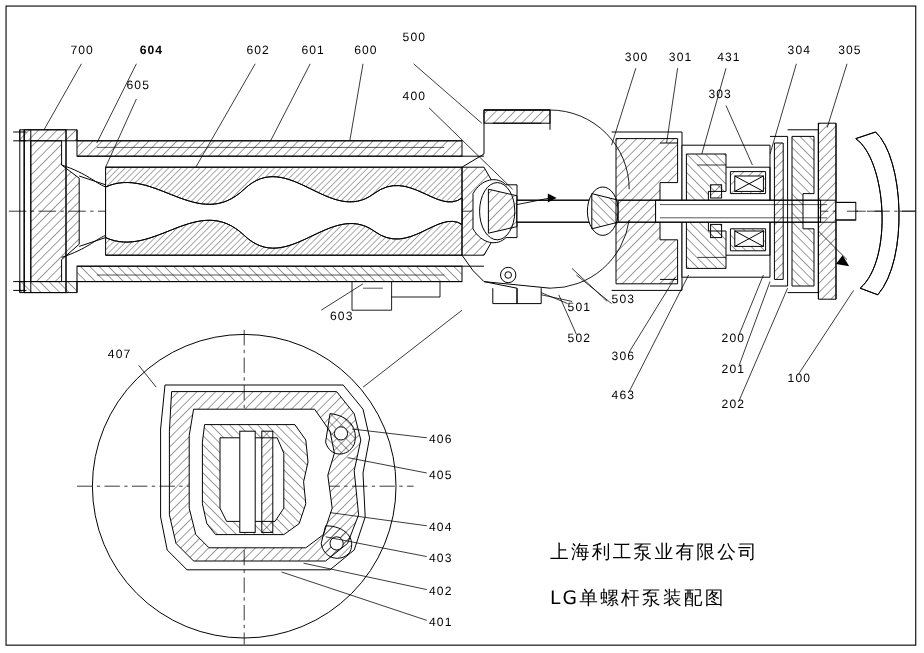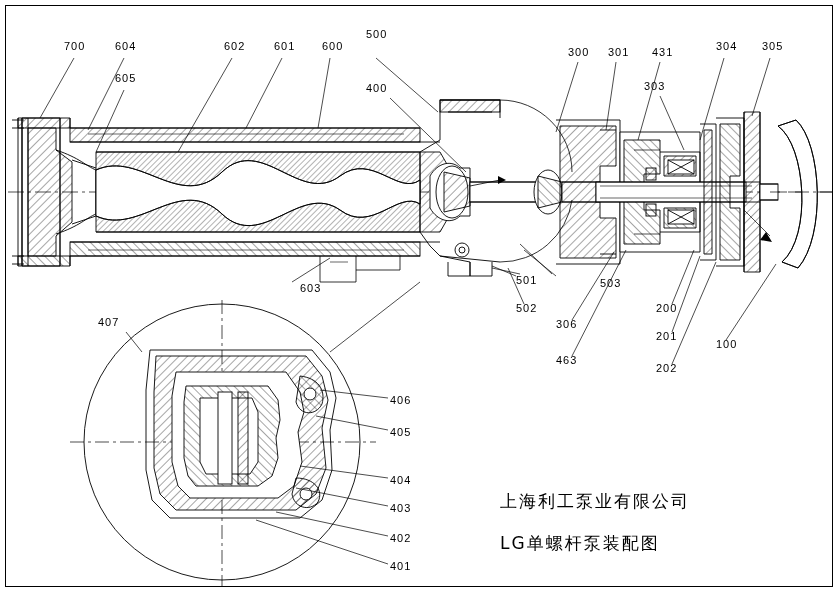--- a/index.html
+++ b/index.html
@@ -226,36 +226,36 @@
       <path d="M572 356 L626 250" stroke-width="0.7"></path>
       <path d="M672 304 L694 250" stroke-width="0.7"></path>
       <path d="M672 332 L700 256" stroke-width="0.7"></path>
       <path d="M672 364 L716 262" stroke-width="0.7"></path>
       <path d="M726 340 L776 264" stroke-width="0.7"></path>
 
     </g>
   </svg>
 
   <div class="lbl" style="left:64px;  top:40px;">700</div>
-  <div class="lbl" style="left:115px; top:40px;">604</div>
+  <div class="lbl" style="left:127px; top:40px;font-weight:bold;">604</div>
   <div class="lbl" style="left:115px; top:72px;">605</div>
   <div class="lbl" style="left:224px; top:40px;">602</div>
   <div class="lbl" style="left:274px; top:40px;">601</div>
   <div class="lbl" style="left:322px; top:40px;">600</div>
   <div class="lbl" style="left:366px; top:28px;">500</div>
   <div class="lbl" style="left:366px; top:82px;">400</div>
   <div class="lbl" style="left:568px; top:46px;">300</div>
   <div class="lbl" style="left:608px; top:46px;">301</div>
   <div class="lbl" style="left:652px; top:46px;">431</div>
   <div class="lbl" style="left:644px; top:80px;">303</div>
   <div class="lbl" style="left:716px; top:40px;">304</div>
   <div class="lbl" style="left:762px; top:40px;">305</div>
   <div class="lbl" style="left:280px; top:282px;padding-left:20px;">603</div>
   <div class="lbl" style="left:516px; top:274px;">501</div>
-  <div class="lbl" style="left:556px; top:277px;margin-left:44px;">503</div>
+  <div class="lbl" style="left:556px; top:266px;">503</div>
   <div class="lbl" style="left:516px; top:302px;">502</div>
   <div class="lbl" style="left:556px; top:318px;">306</div>
   <div class="lbl" style="left:556px; top:354px;">463</div>
   <div class="lbl" style="left:656px; top:302px;">200</div>
   <div class="lbl" style="left:656px; top:330px;">201</div>
   <div class="lbl" style="left:656px; top:362px;">202</div>
   <div class="lbl" style="left:716px; top:338px;">100</div>
   <div class="lbl" style="left:98px;  top:316px;">407</div>
   <div class="lbl" style="left:390px; top:394px;">406</div>
   <div class="lbl" style="left:390px; top:426px;">405</div>

